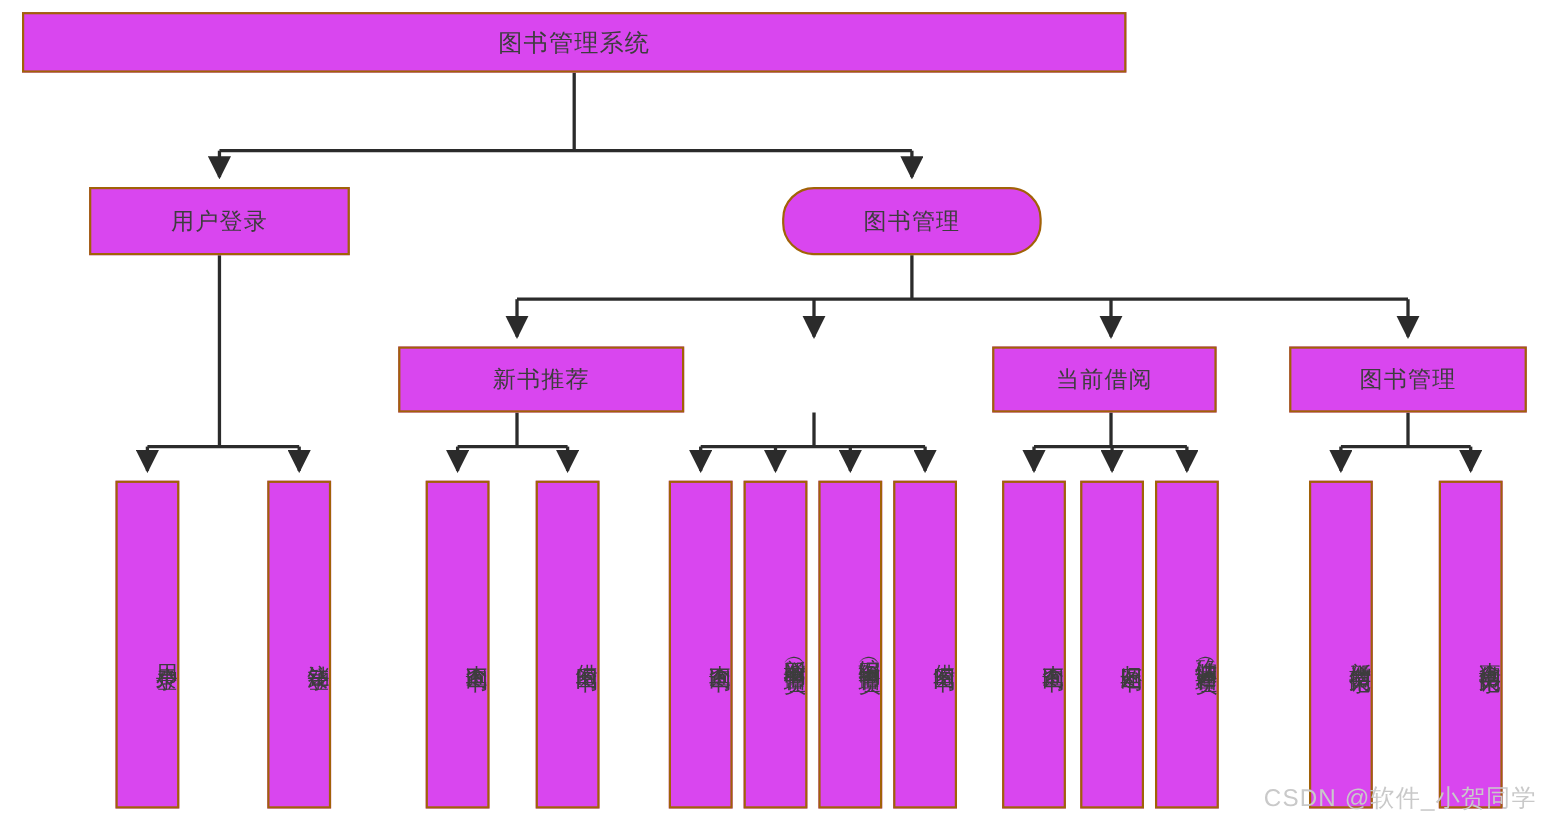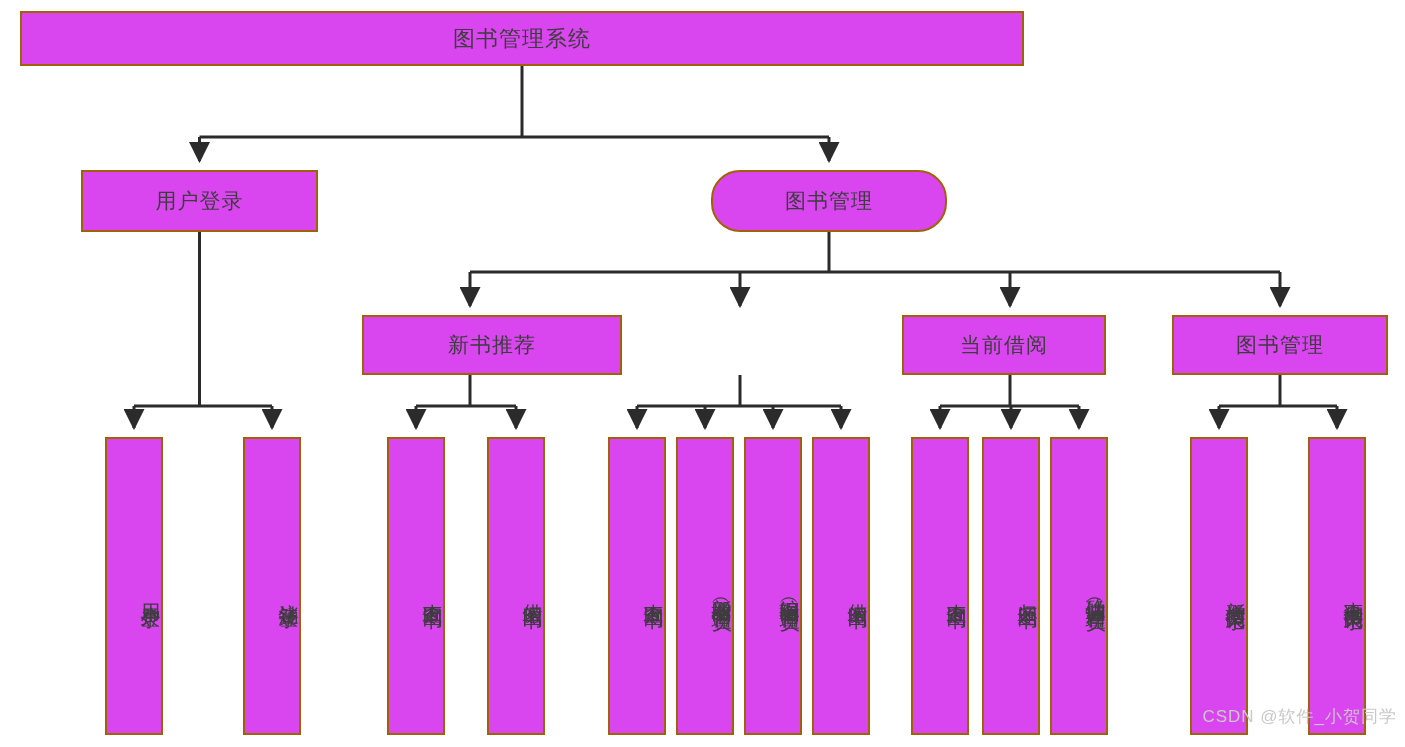--- a/index.html
+++ b/index.html
@@ -50,22 +50,22 @@
     line-height:1.05;
   }
   .node.leaf .vtext{
     writing-mode:vertical-rl;
     text-orientation:upright;
     display:block;
   }
   .watermark{
     position:absolute;
     right:8px;
-    bottom:19px;
-    font-size:17px;
+    bottom:6px;
+    font-size:22px;
     color:#c9c9c9;
     letter-spacing:1px;
     white-space:nowrap;
     z-index:5;
     margin-left:12px;
   }
 </style>
 </head>
 <body>
 

